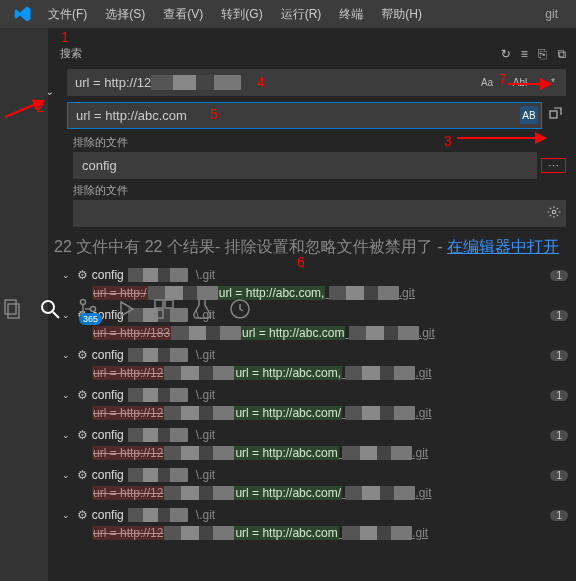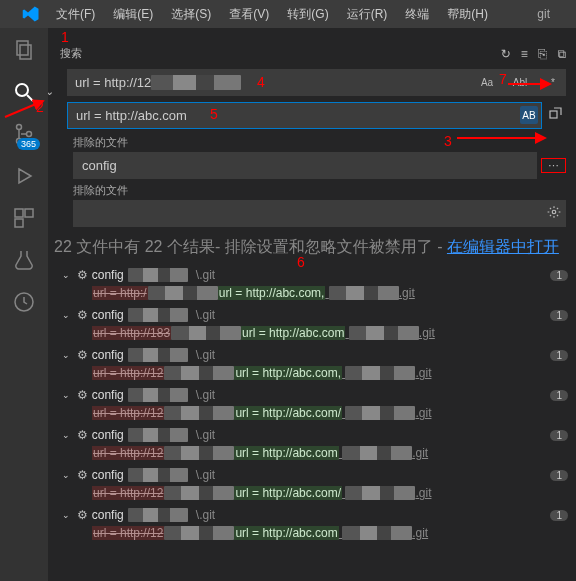--- a/index.html
+++ b/index.html
@@ -1,23 +1,23 @@
 <!DOCTYPE html>
 <html><head>
 <meta charset="utf-8">
 <style>
   * { box-sizing: border-box; margin: 0; padding: 0; }
   body { width: 576px; height: 581px; background: #252526; font-family: "Segoe UI", sans-serif; font-size: 12px; color: #ccc; overflow: hidden; position: relative; }
-  .menubar { height: 28px; background: #3c3c3c; display: flex; align-items: center; padding: 0 22px; gap: 2px; }
+  .menubar { height: 28px; background: #3c3c3c; display: flex; align-items: center; padding: 0 14px; gap: 2px; }
   .menubar .logo { width: 18px; height: 18px; margin-right: 6px; }
   .menubar .menu-item { padding: 4px 8px; color: #ccc; cursor: pointer; white-space: nowrap; }
   .menubar .spacer { flex: 1; }
   .menubar .title { color: #aaa; padding-right: 4px; overflow: hidden; }
   .main { display: flex; height: calc(100% - 28px); }
-  .activity { width: 48px; background: #333333; display: flex; flex-direction: column; align-items: center; padding-top: 8px; gap: 14px; position: relative; }
+  .activity { width: 48px; background: #333333; display: flex; flex-direction: row; align-items: center; padding-top: 8px; gap: 14px; position: relative; }
   .activity .act-icon { width: 28px; height: 28px; display: flex; align-items: center; justify-content: center; color: #858585; cursor: pointer; position: relative; }
   .activity .act-icon.active { color: #fff; }
   .activity .act-icon svg { width: 24px; height: 24px; }
   .activity .badge { position: absolute; bottom: -2px; right: -2px; background: #007acc; color: #fff; font-size: 9px; border-radius: 8px; padding: 1px 4px; }
   .sidebar { flex: 1; background: #252526; display: flex; flex-direction: column; overflow: hidden; }
   .search-header { display: flex; align-items: center; justify-content: space-between; padding: 18px 10px 8px 12px; }
   .search-header .title { font-size: 11px; color: #bbb; }
   .search-header .actions { display: flex; gap: 10px; color: #bbb; }
   .search-header .actions span { cursor: pointer; }
   .search-body { padding: 0 10px 0 6px; position: relative; }
@@ -59,21 +59,20 @@
 </head>
 <body>
 
 <div class="menubar">
   <span class="logo">
     <svg viewBox="0 0 24 24">
         <path fill="#0098ff" d="M17 2l5 3v14l-5 3-9-8-5 4-2-1V7l2-1 5 4 9-8z"></path>
       </svg>
   </span>
   <span class="menu-item">文件(F)</span>
-  <span class="menu-item">编辑(E)</span>
   <span class="menu-item">选择(S)</span>
   <span class="menu-item">查看(V)</span>
   <span class="menu-item">转到(G)</span>
   <span class="menu-item">运行(R)</span>
   <span class="menu-item">终端</span>
   <span class="menu-item">帮助(H)</span>
   <span class="spacer"></span>
   <span class="title">git</span>
 </div>
 

